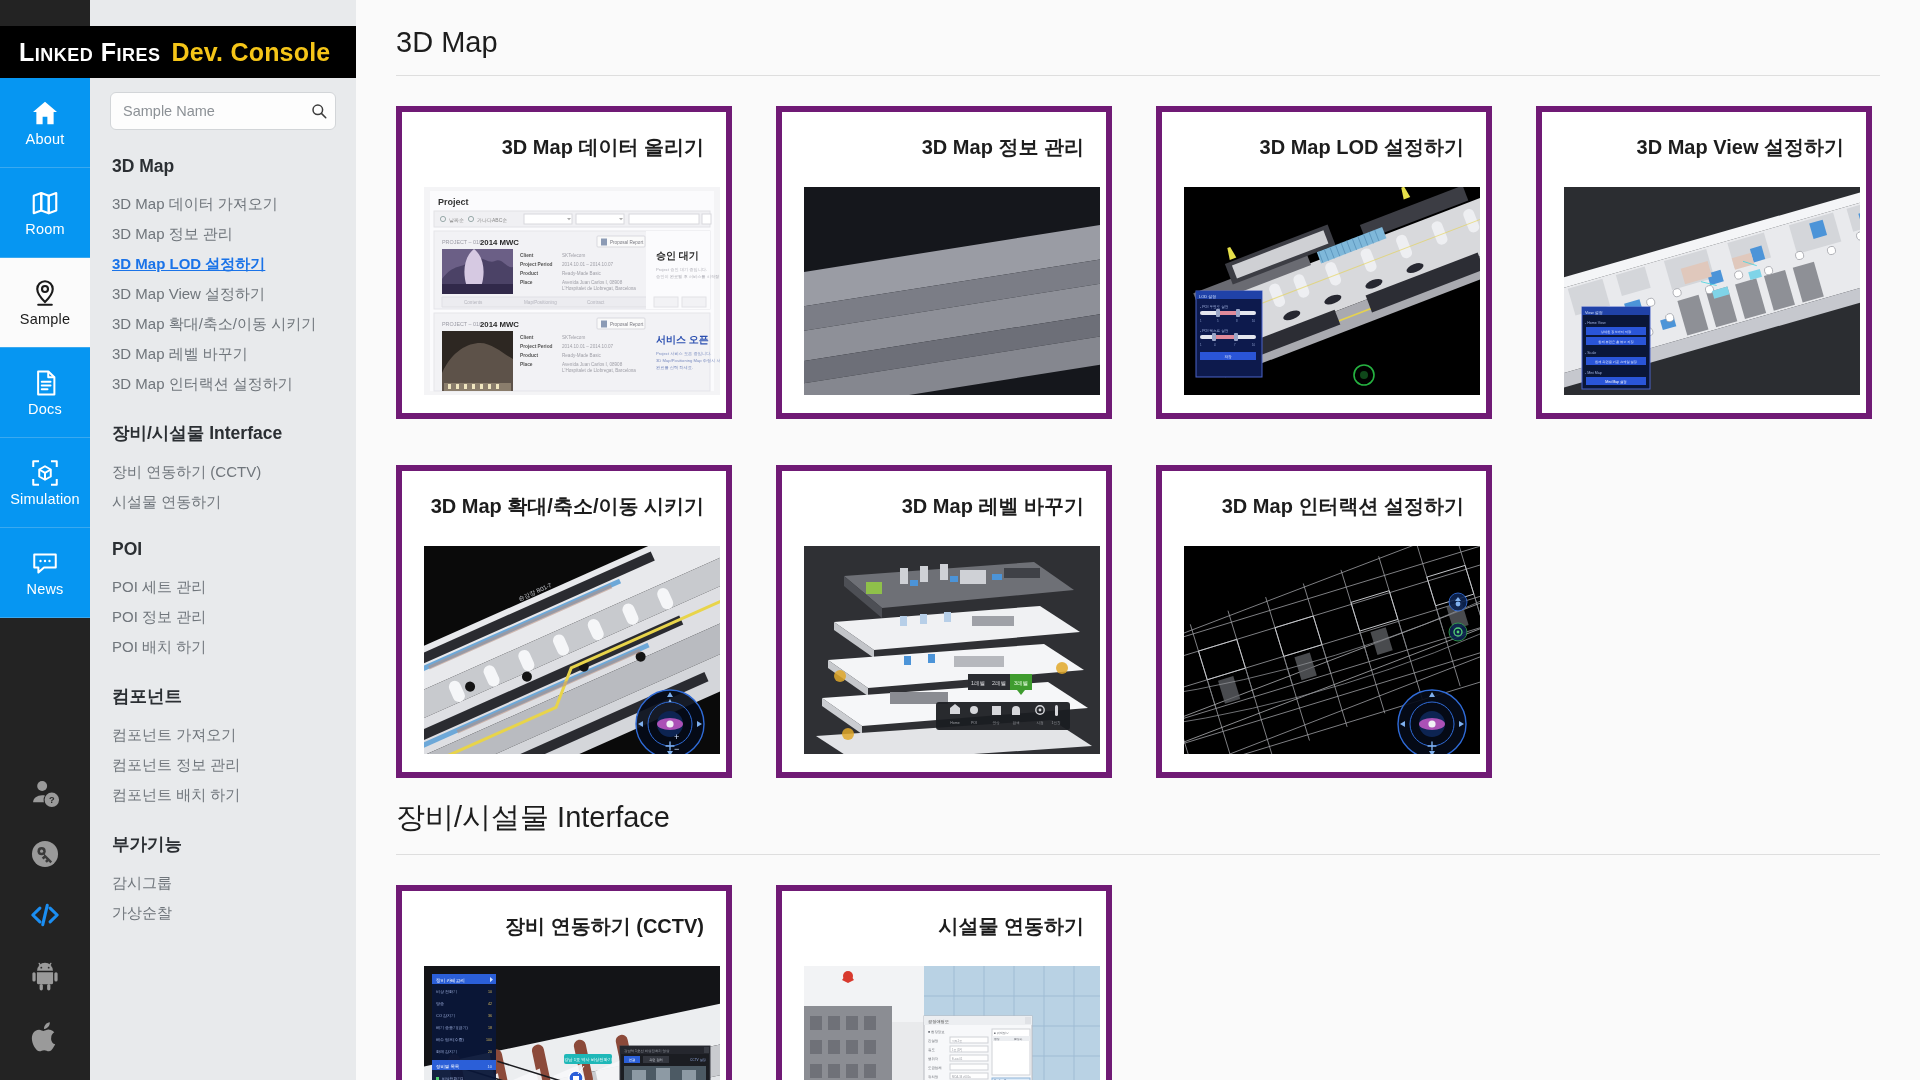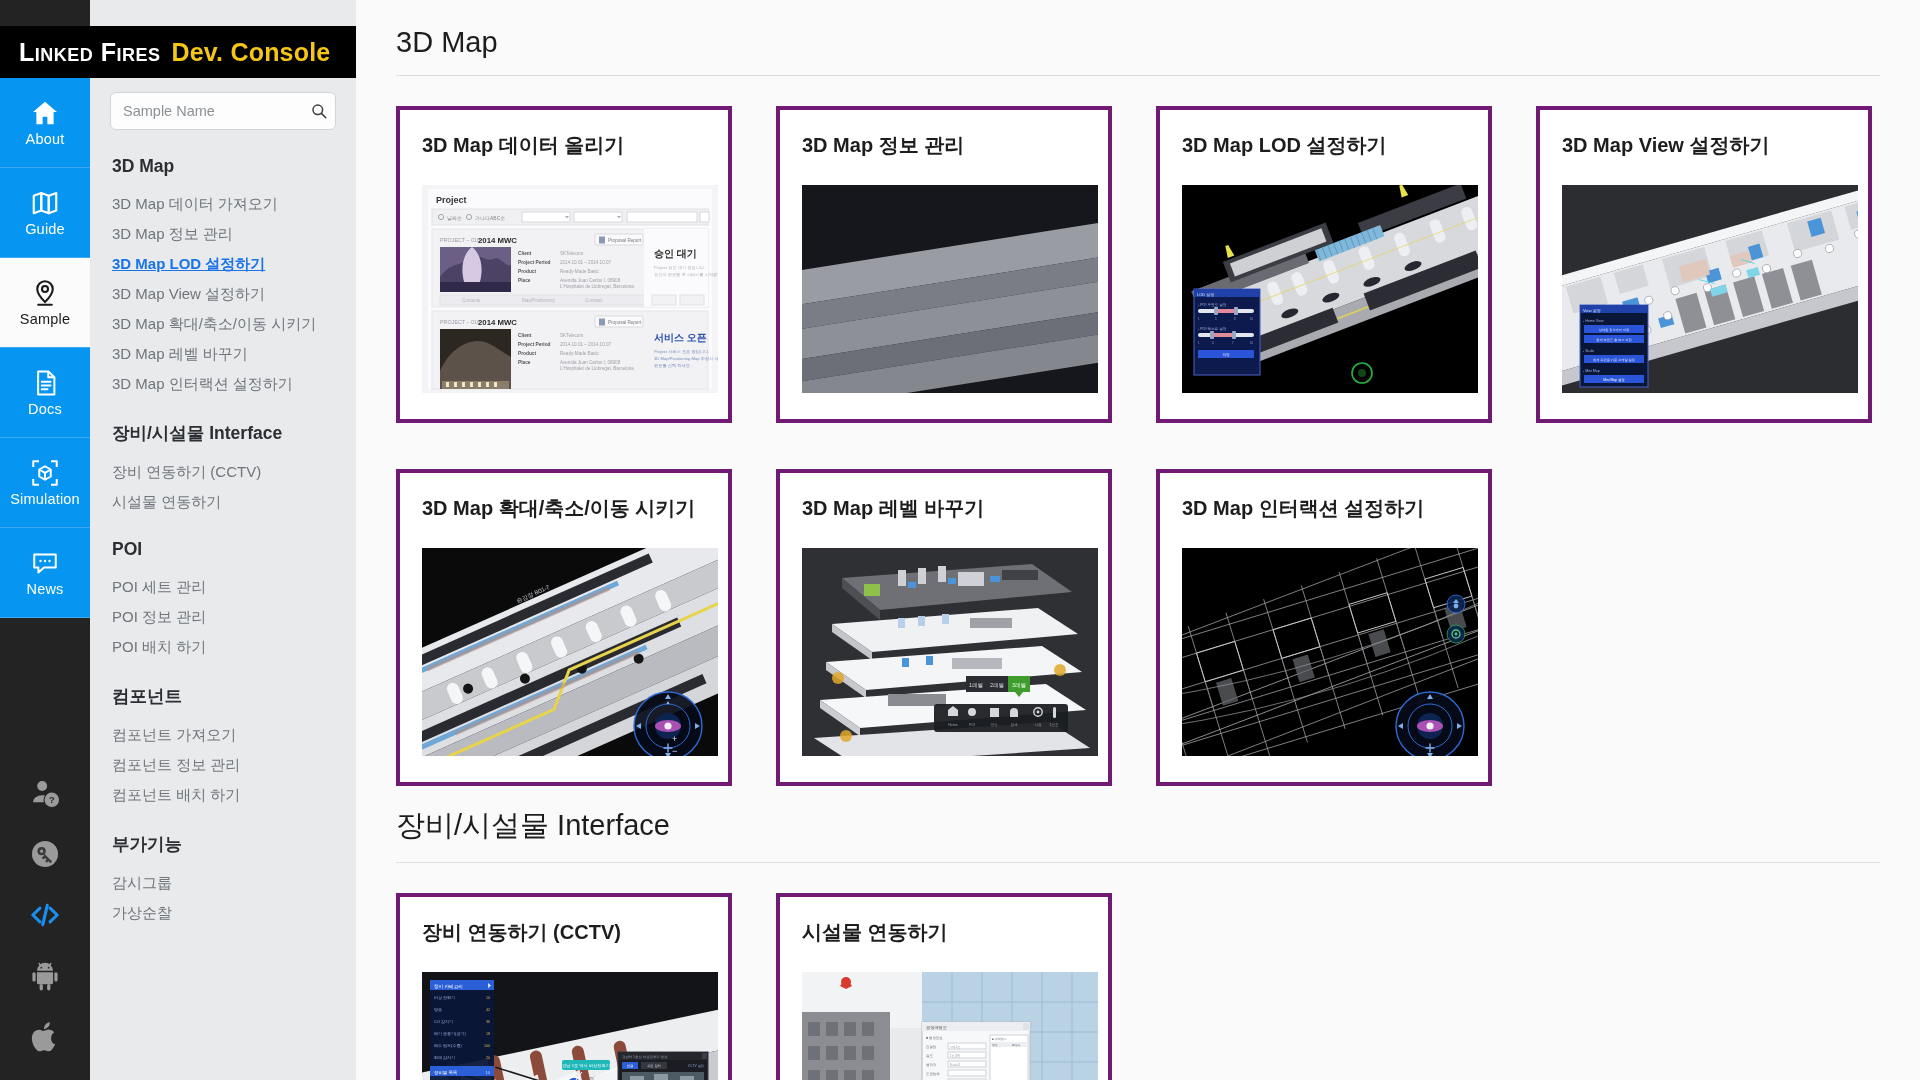--- a/index.html
+++ b/index.html
@@ -126,24 +126,25 @@
     padding-bottom: 16px;
     border-bottom: 1px solid #dedede;
     margin-bottom: 30px;
   }
   .section-title.sub { margin-top: 20px; }
 
   .cards { display: flex; gap: 44px; flex-wrap: nowrap; }
   .card {
     width: 336px;
     background: #ffffff;
-    border: 4px solid #701a75;
-    padding: 22px 22px 26px 22px;
+    border: 6px solid #701a75;
+    padding: 22px 22px 18px 22px;
     flex: 0 0 336px;
     cursor: pointer;
+    text-align: right;
   }
   .card-title {
     font-size: 20px; font-weight: 700; color: #1d1d1d;
     margin-bottom: 26px; white-space: nowrap;
   }
   .thumb {
     width: 296px; height: 208px;
     background: #c4b5fd;
     overflow: hidden; position: relative;
   }
@@ -170,21 +171,21 @@
       </div>
 
       <div class="rail-item">
         <span class="ic">
           <svg viewBox="0 0 24 24" fill="none" stroke="currentColor" stroke-width="1.7" stroke-linejoin="round">
               <path d="M3 6.2 9 4v14l-6 2.2V6.2z"></path>
               <path d="M9 4l6 2.2v14L9 18V4z"></path>
               <path d="M15 6.2 21 4v14l-6 2.2V6.2z"></path>
             </svg>
         </span>
-        <span class="rail-label">Guide</span>
+        <span class="rail-label">Room</span>
       </div>
 
       <div class="rail-item active">
         <span class="ic">
           <svg viewBox="0 0 24 24" fill="none" stroke="currentColor" stroke-width="1.7">
               <path d="M12 2.6a6.2 6.2 0 0 0-6.2 6.2c0 4.3 6.2 10.4 6.2 10.4s6.2-6.1 6.2-10.4A6.2 6.2 0 0 0 12 2.6z"></path>
               <circle cx="12" cy="8.8" r="2.4"></circle>
               <path d="M6.6 21.4h10.8" stroke-linecap="round"></path>
             </svg>
         </span>

